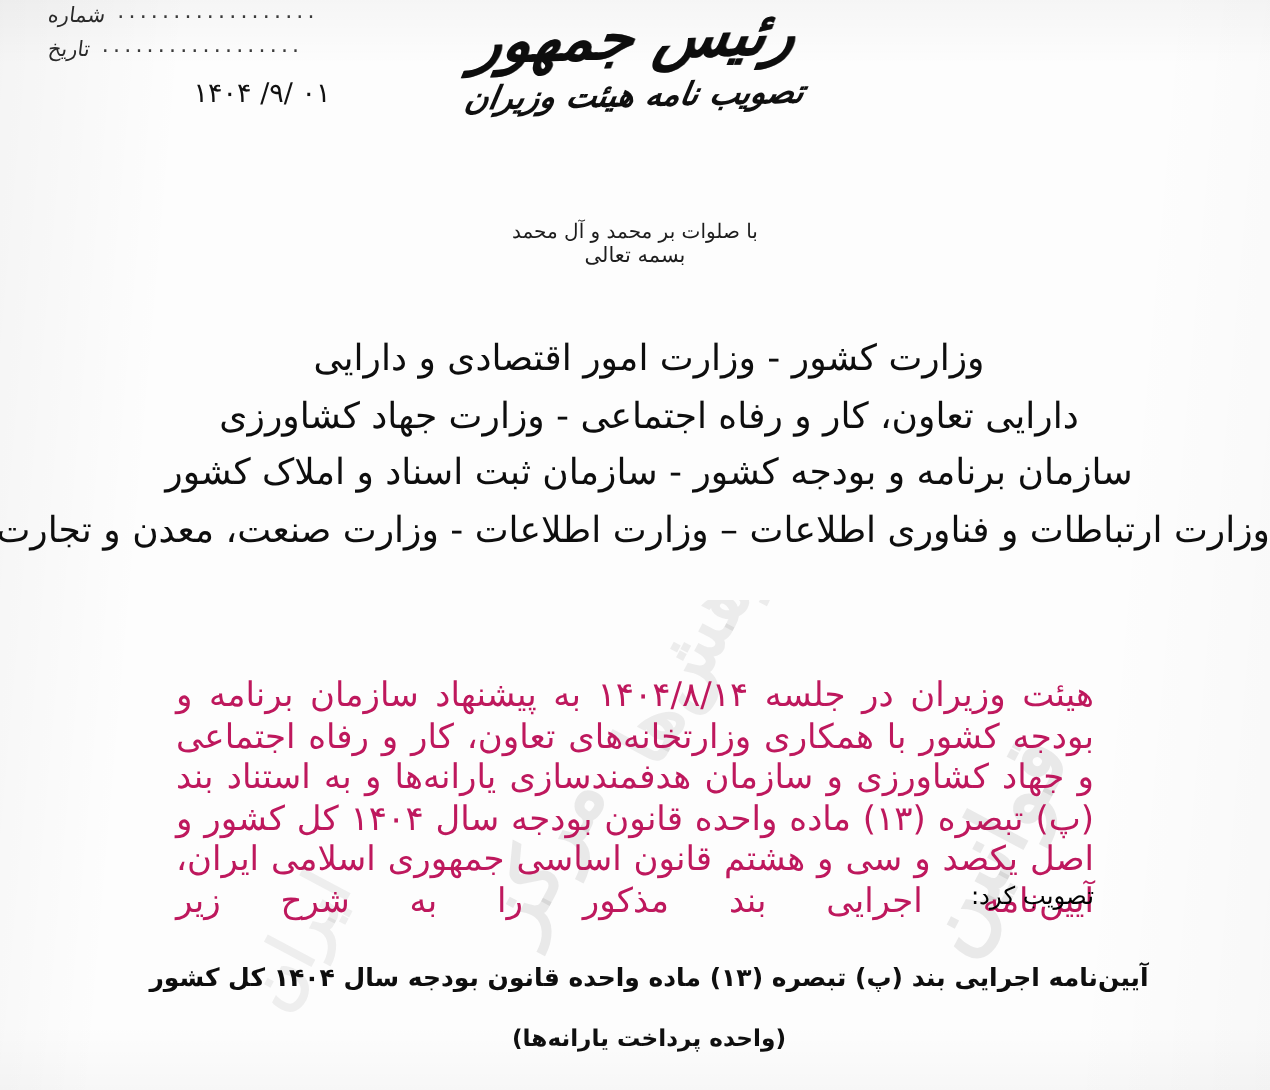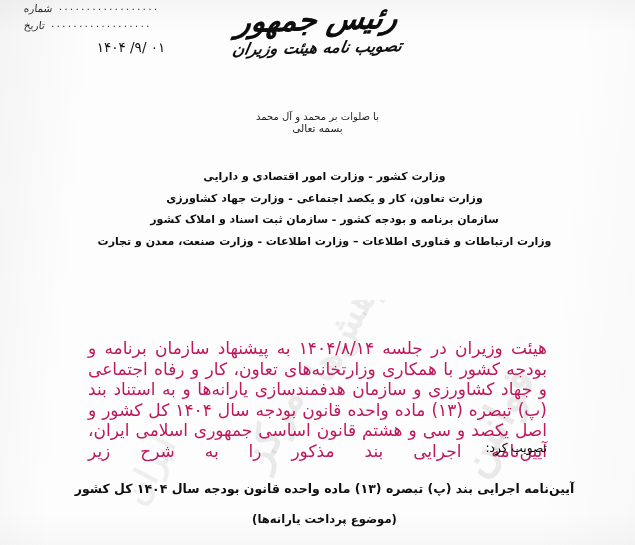--- a/index.html
+++ b/index.html
@@ -136,22 +136,22 @@
 
   
   #recipients {
     position: absolute;
     top: 171px;
     left: 0;
     right: 0;
     text-align: center;
   }
   .recipient-line {
-    font-size: 11px;
-    font-weight: 700;
+    font-size: 18px;
+    font-weight: 400;
     color: #0e0e0e;
     line-height: 1;
     margin-bottom: 10.5px;
     letter-spacing: -0.1px;
     white-space: nowrap;
     padding-left: 14px;
   }
 
   
   #body-paragraph {
@@ -279,26 +279,26 @@
     <div id="calligraphy-subtitle">تصویب نامه هیئت وزیران</div>
   </div>
 
   <div id="invocation">
     <div id="salawat">با صلوات بر محمد و آل محمد</div>
     <div id="basmala">بسمه تعالی</div>
   </div>
 
   <div id="recipients">
     <div class="recipient-line">وزارت کشور - وزارت امور اقتصادی و دارایی</div>
-    <div class="recipient-line">وزارت تعاون، کار و یکصد اجتماعی - وزارت جهاد کشاورزی</div>
+    <div class="recipient-line">دارایی تعاون، کار و رفاه اجتماعی - وزارت جهاد کشاورزی</div>
     <div class="recipient-line">سازمان برنامه و بودجه کشور - سازمان ثبت اسناد و املاک کشور</div>
     <div class="recipient-line">وزارت ارتباطات و فناوری اطلاعات – وزارت اطلاعات - وزارت صنعت، معدن و تجارت</div>
   </div>
 
   <div id="body-paragraph">هیئت وزیران در جلسه ۱۴۰۴/۸/۱۴ به پیشنهاد سازمان برنامه و بودجه کشور با همکاری وزارتخانه‌های تعاون، کار و رفاه اجتماعی و جهاد کشاورزی و سازمان هدفمندسازی یارانه‌ها و به استناد بند (پ) تبصره (۱۳) ماده واحده قانون بودجه سال ۱۴۰۴ کل کشور و اصل یکصد و سی و هشتم قانون اساسی جمهوری اسلامی ایران، آیین‌نامه اجرایی بند مذکور را به شرح زیر</div>
   <div id="approval-verb">تصویب کرد:</div>
 
   <div id="decree-heading">
     <div id="decree-title">آیین‌نامه اجرایی بند (پ) تبصره (۱۳) ماده واحده قانون بودجه سال ۱۴۰۴ کل کشور</div>
-    <div id="decree-subject">(موضوع پرداخت یارانه‌ها)</div>
+    <div id="decree-subject">(واحده پرداخت یارانه‌ها)</div>
   </div>
 
 </div>
 
 </body></html>

